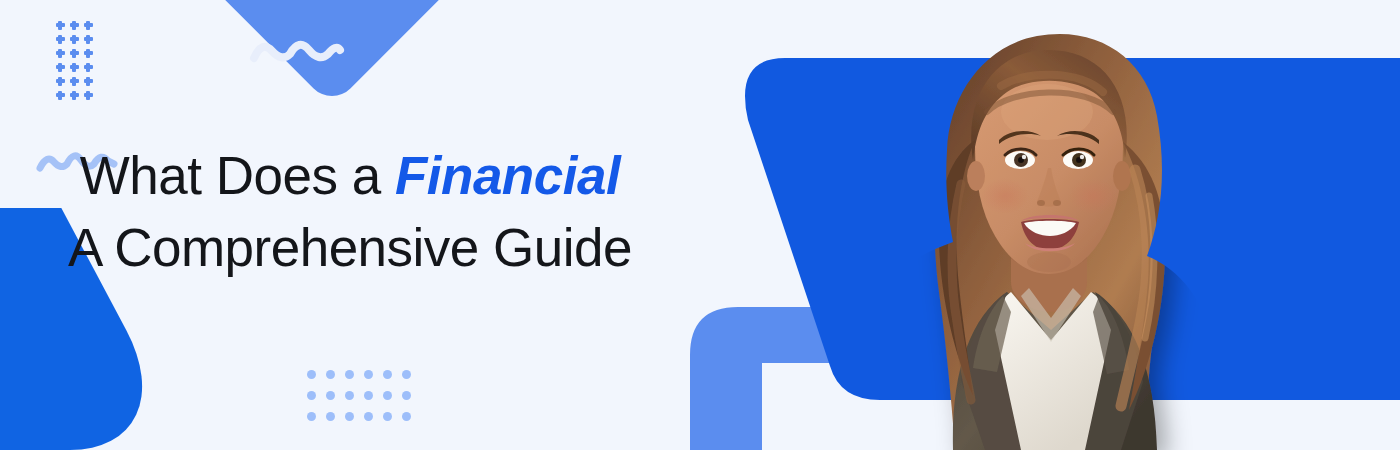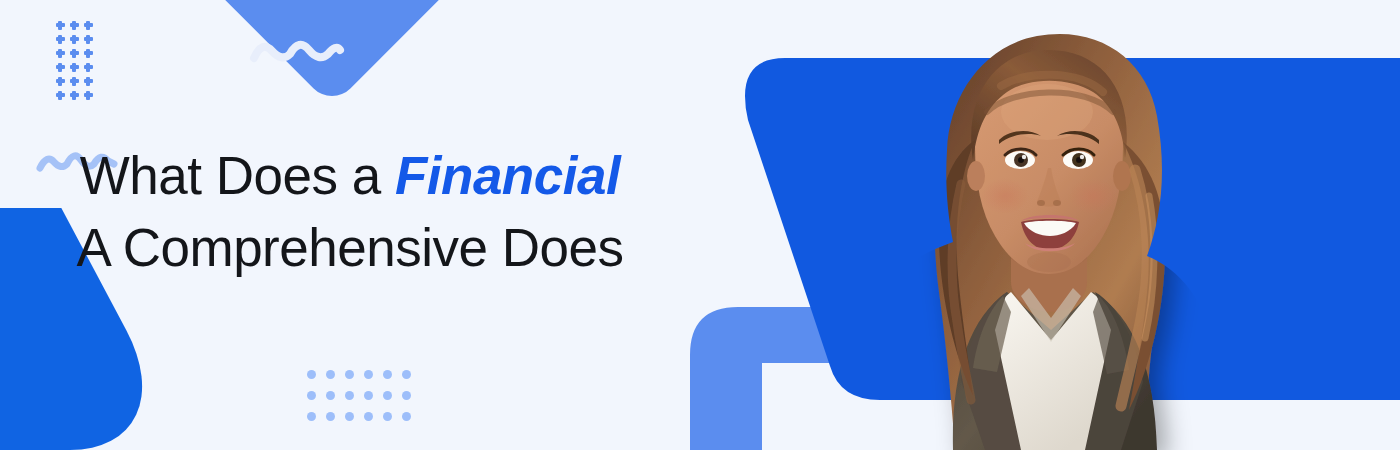--- a/index.html
+++ b/index.html
@@ -187,21 +187,21 @@
   <svg class="shape wave" id="wave-left" width="82" height="30" viewBox="0 0 82 30">
     <path d="M4 20 Q 11 6 18 14 T 31 16 Q 38 2 45 12 T 58 16 Q 65 4 72 13 L 78 16" fill="none" stroke="#a5c2f7" stroke-width="7" stroke-linecap="round" stroke-linejoin="round"></path>
   </svg>
 
   <svg class="shape wave" id="wave-top" width="100" height="36" viewBox="0 0 100 36">
     <path d="M6 22 Q 14 4 24 15 T 42 18 Q 51 2 61 14 T 80 18 Q 88 8 92 14" fill="none" stroke="#e8eefb" stroke-width="8" stroke-linecap="round" stroke-linejoin="round"></path>
   </svg>
 
   <h1 id="headline">
     <span class="line"><span>What Does a </span><span class="accent">Financial</span></span>
-    <span class="line">A Comprehensive Does</span>
+    <span class="line">A Comprehensive Guide</span>
   </h1>
 
   <div id="right-art">
 
     <svg id="band-light" viewBox="0 0 185 157">
       <path d="M0 157 L0 62 Q0 14 48 14 L185 14 L185 70 L72 70 L72 157 Z" fill="#5b8def"></path>
     </svg>
 
     <svg id="blue-mass" viewBox="0 0 710 450">
       <defs>

